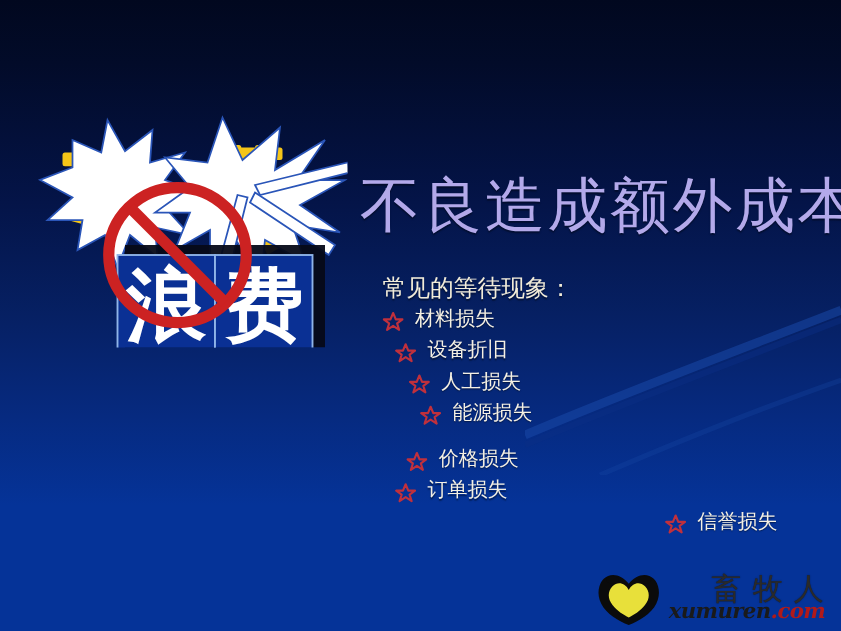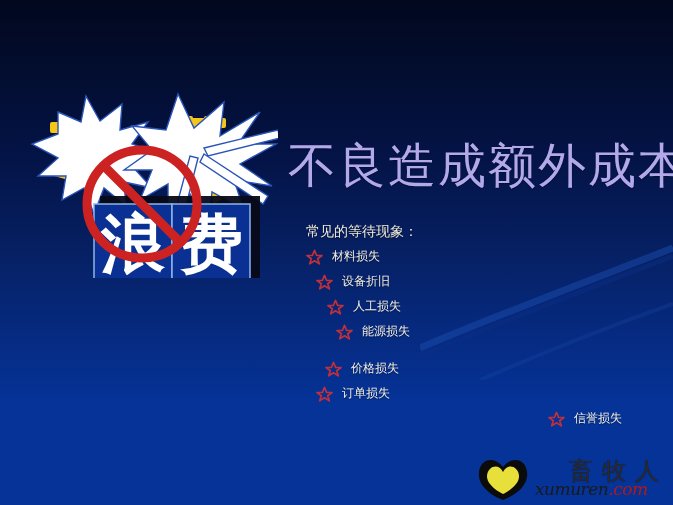--- a/index.html
+++ b/index.html
@@ -31,41 +31,42 @@
     white-space:nowrap;
     font-family:"DejaVu Serif","Liberation Serif",serif;
     text-shadow:0 1px 1px rgba(0,0,0,.35);
   }
   
   #body-block{
     position:absolute;left:292px;top:218px;width:330px;
     font-family:"DejaVu Serif","Liberation Serif",serif;
   }
   #lead{
-    font-size:14px;line-height:26px;
+    font-size:19px;line-height:26px;
     color:#f2ecd9;
     margin-left:14px;
     white-space:nowrap;
     text-shadow:0 1px 1px rgba(0,0,0,.4);
   }
   .bullet-row{
     display:flex;align-items:center;
     height:25px;
     white-space:nowrap;
   }
   .star{
     width:17px;height:17px;flex:0 0 17px;
     margin-right:9px;
     position:relative;top:1px;
   }
   .star svg{display:block;}
   .b-text{
-    font-size:12px;line-height:25px;
+    font-size:16px;line-height:25px;
     color:#f4f0e4;
     text-shadow:0 1px 1px rgba(0,0,0,.45);
+    font-family:Liberation Mono, monospace;
   }
   
   .i1{padding-left:14px;}
   .i2{padding-left:24px;align-items:center;}
   .i3{padding-left:35px;}
   .i4{padding-left:44px;}
   .i5{padding-left:33px;margin-top:12px;}
   .i6{padding-left:24px;}
   .i7{padding-left:13px;justify-content:flex-end;}
   
@@ -78,21 +79,21 @@
   #wm-text{margin-left:4px;position:relative;top:-1px;}
   #wm-cn{
     font-size:24px;letter-spacing:9px;
     color:#2a2a2a;
     font-family:"DejaVu Serif","Liberation Serif",serif;
     line-height:24px;
     text-shadow:0 0 1px rgba(0,0,0,.6);
     margin-left:34px;
   }
   #wm-en{
-    font-size:17px;font-weight:normal;font-style:italic;
+    font-size:17px;font-weight:bold;font-style:italic;
     line-height:17px;margin-top:-2px;
     letter-spacing:-0.5px;
     font-family:"DejaVu Serif","Liberation Serif",serif;
     color:#1a1a1a;
   }
   #wm-en .dotcom{color:#b01a1a;}
 </style>
 </head>
 <body>
 

